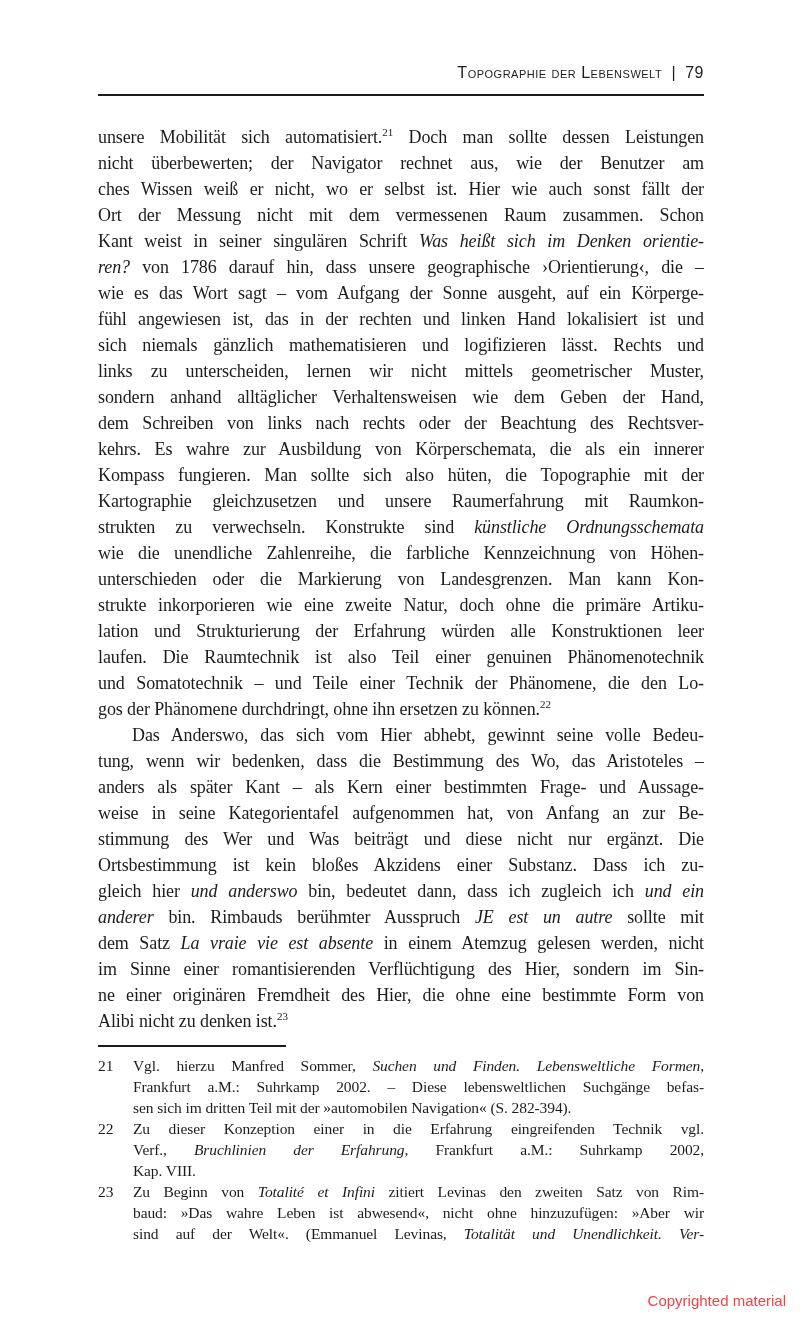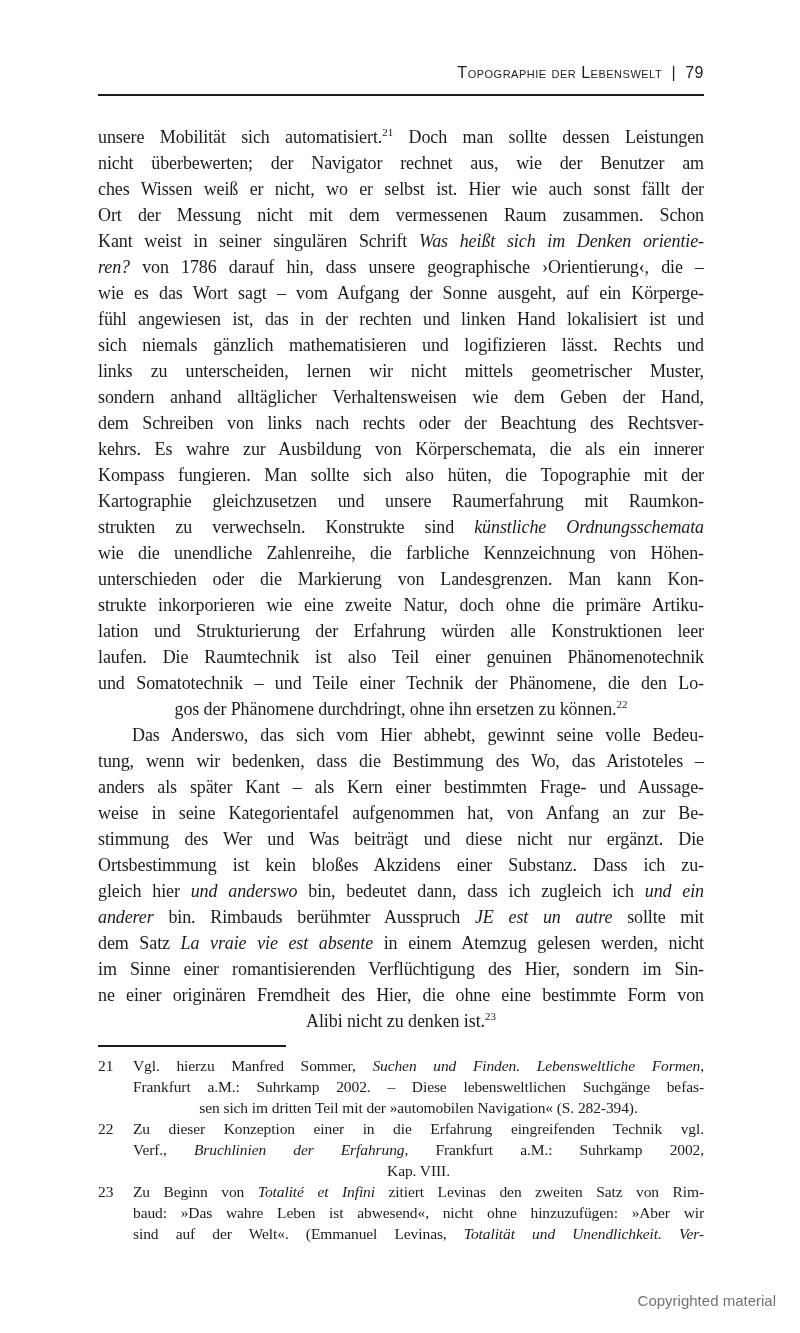--- a/index.html
+++ b/index.html
@@ -32,21 +32,21 @@
   .head-sep { padding: 0 5px; color: #1c1c1c; }
   .page-number { letter-spacing: 0.5px; }
 
   
   .body-text { margin-top: 28px; }
   .line {
     font-size: 18px;
     line-height: 26px;
     height: 26px;
     letter-spacing: -0.1px;
-    text-align: center;
+    text-align: left;
     white-space: normal;
     overflow: hidden;
   }
   .line.just { text-align: justify; text-align-last: justify; }
   .line.ind { padding-left: 34px; }
   .line i { font-style: italic; }
   .sup {
     font-size: 11px;
     position: relative;
     top: -7px;
@@ -71,25 +71,25 @@
   .footnote .line {
     font-size: 15.5px;
     line-height: 21px;
     height: 21px;
     letter-spacing: -0.1px;
   }
 
   
   .watermark {
     position: absolute;
-    right: 24px;
+    right: 14px;
     top: 1292px;
     font-family: "Liberation Sans", sans-serif;
     font-size: 15px;
-    color: #737373;
+    color: #ef4444;
   }
 </style>
 </head>
 <body>
 
 <div class="page">
   <div class="sheet">
 
     <div class="running-head">
       <span class="running-title">Topographie der Lebenswelt</span>

